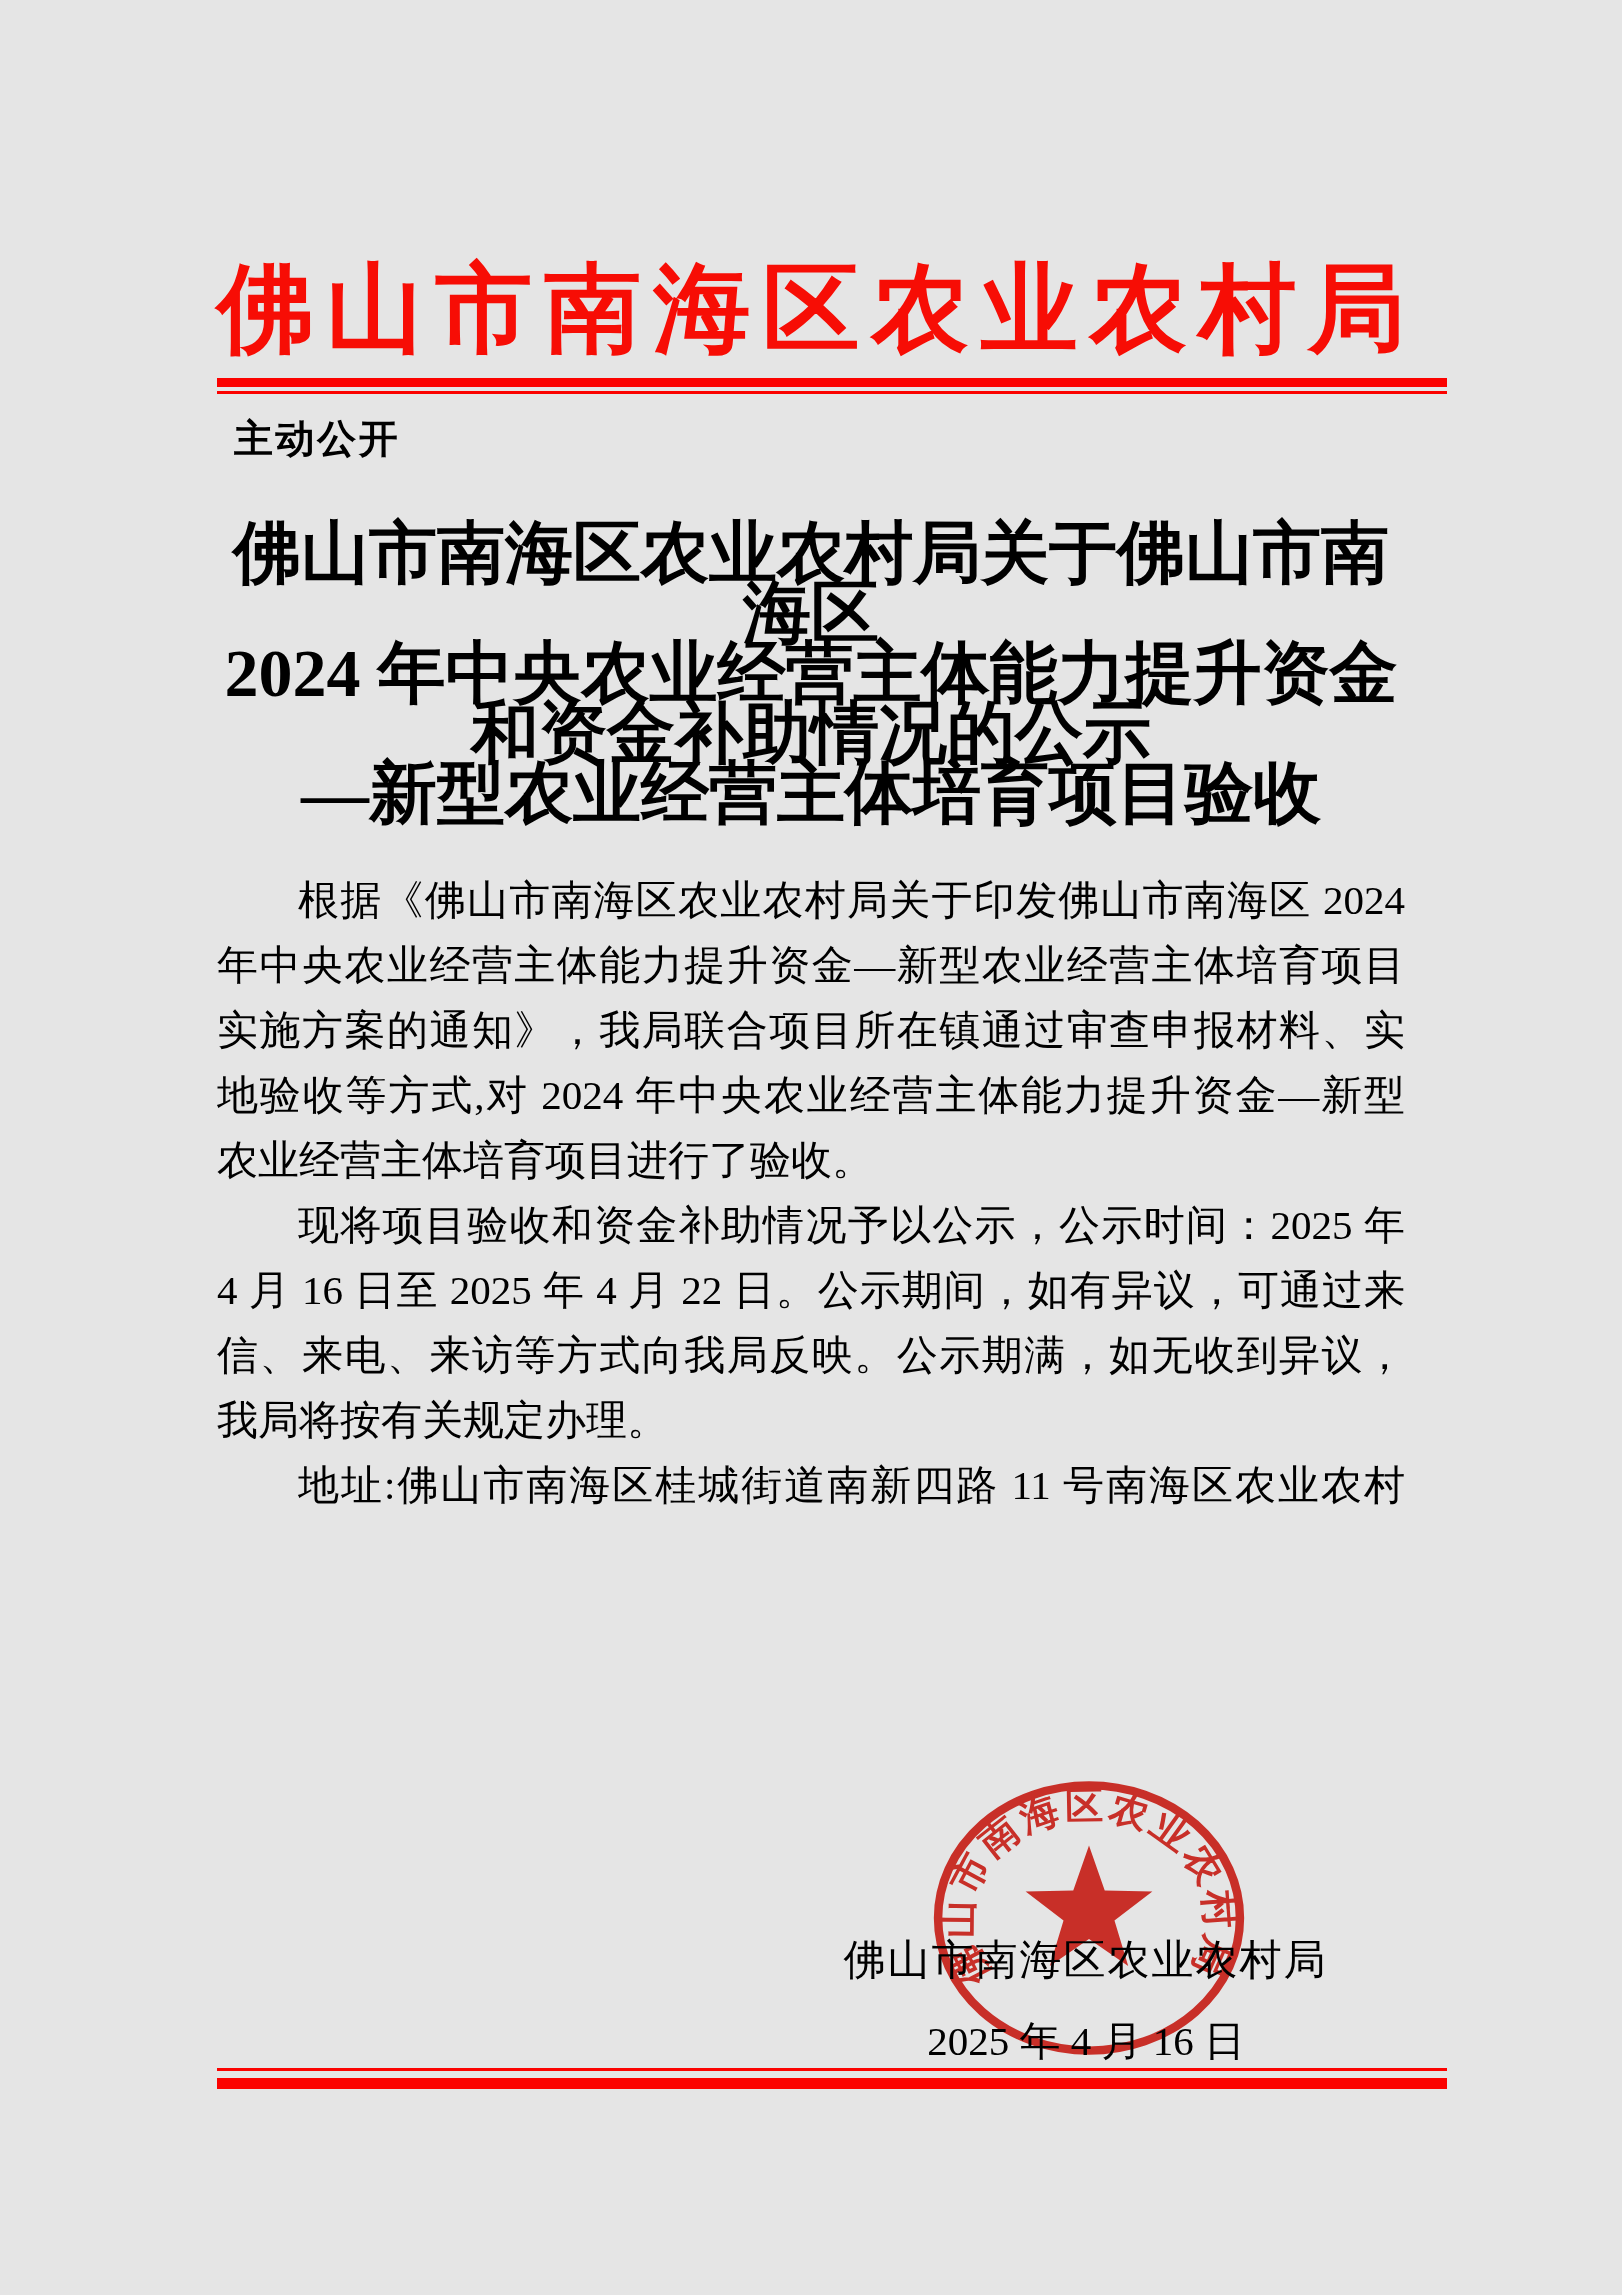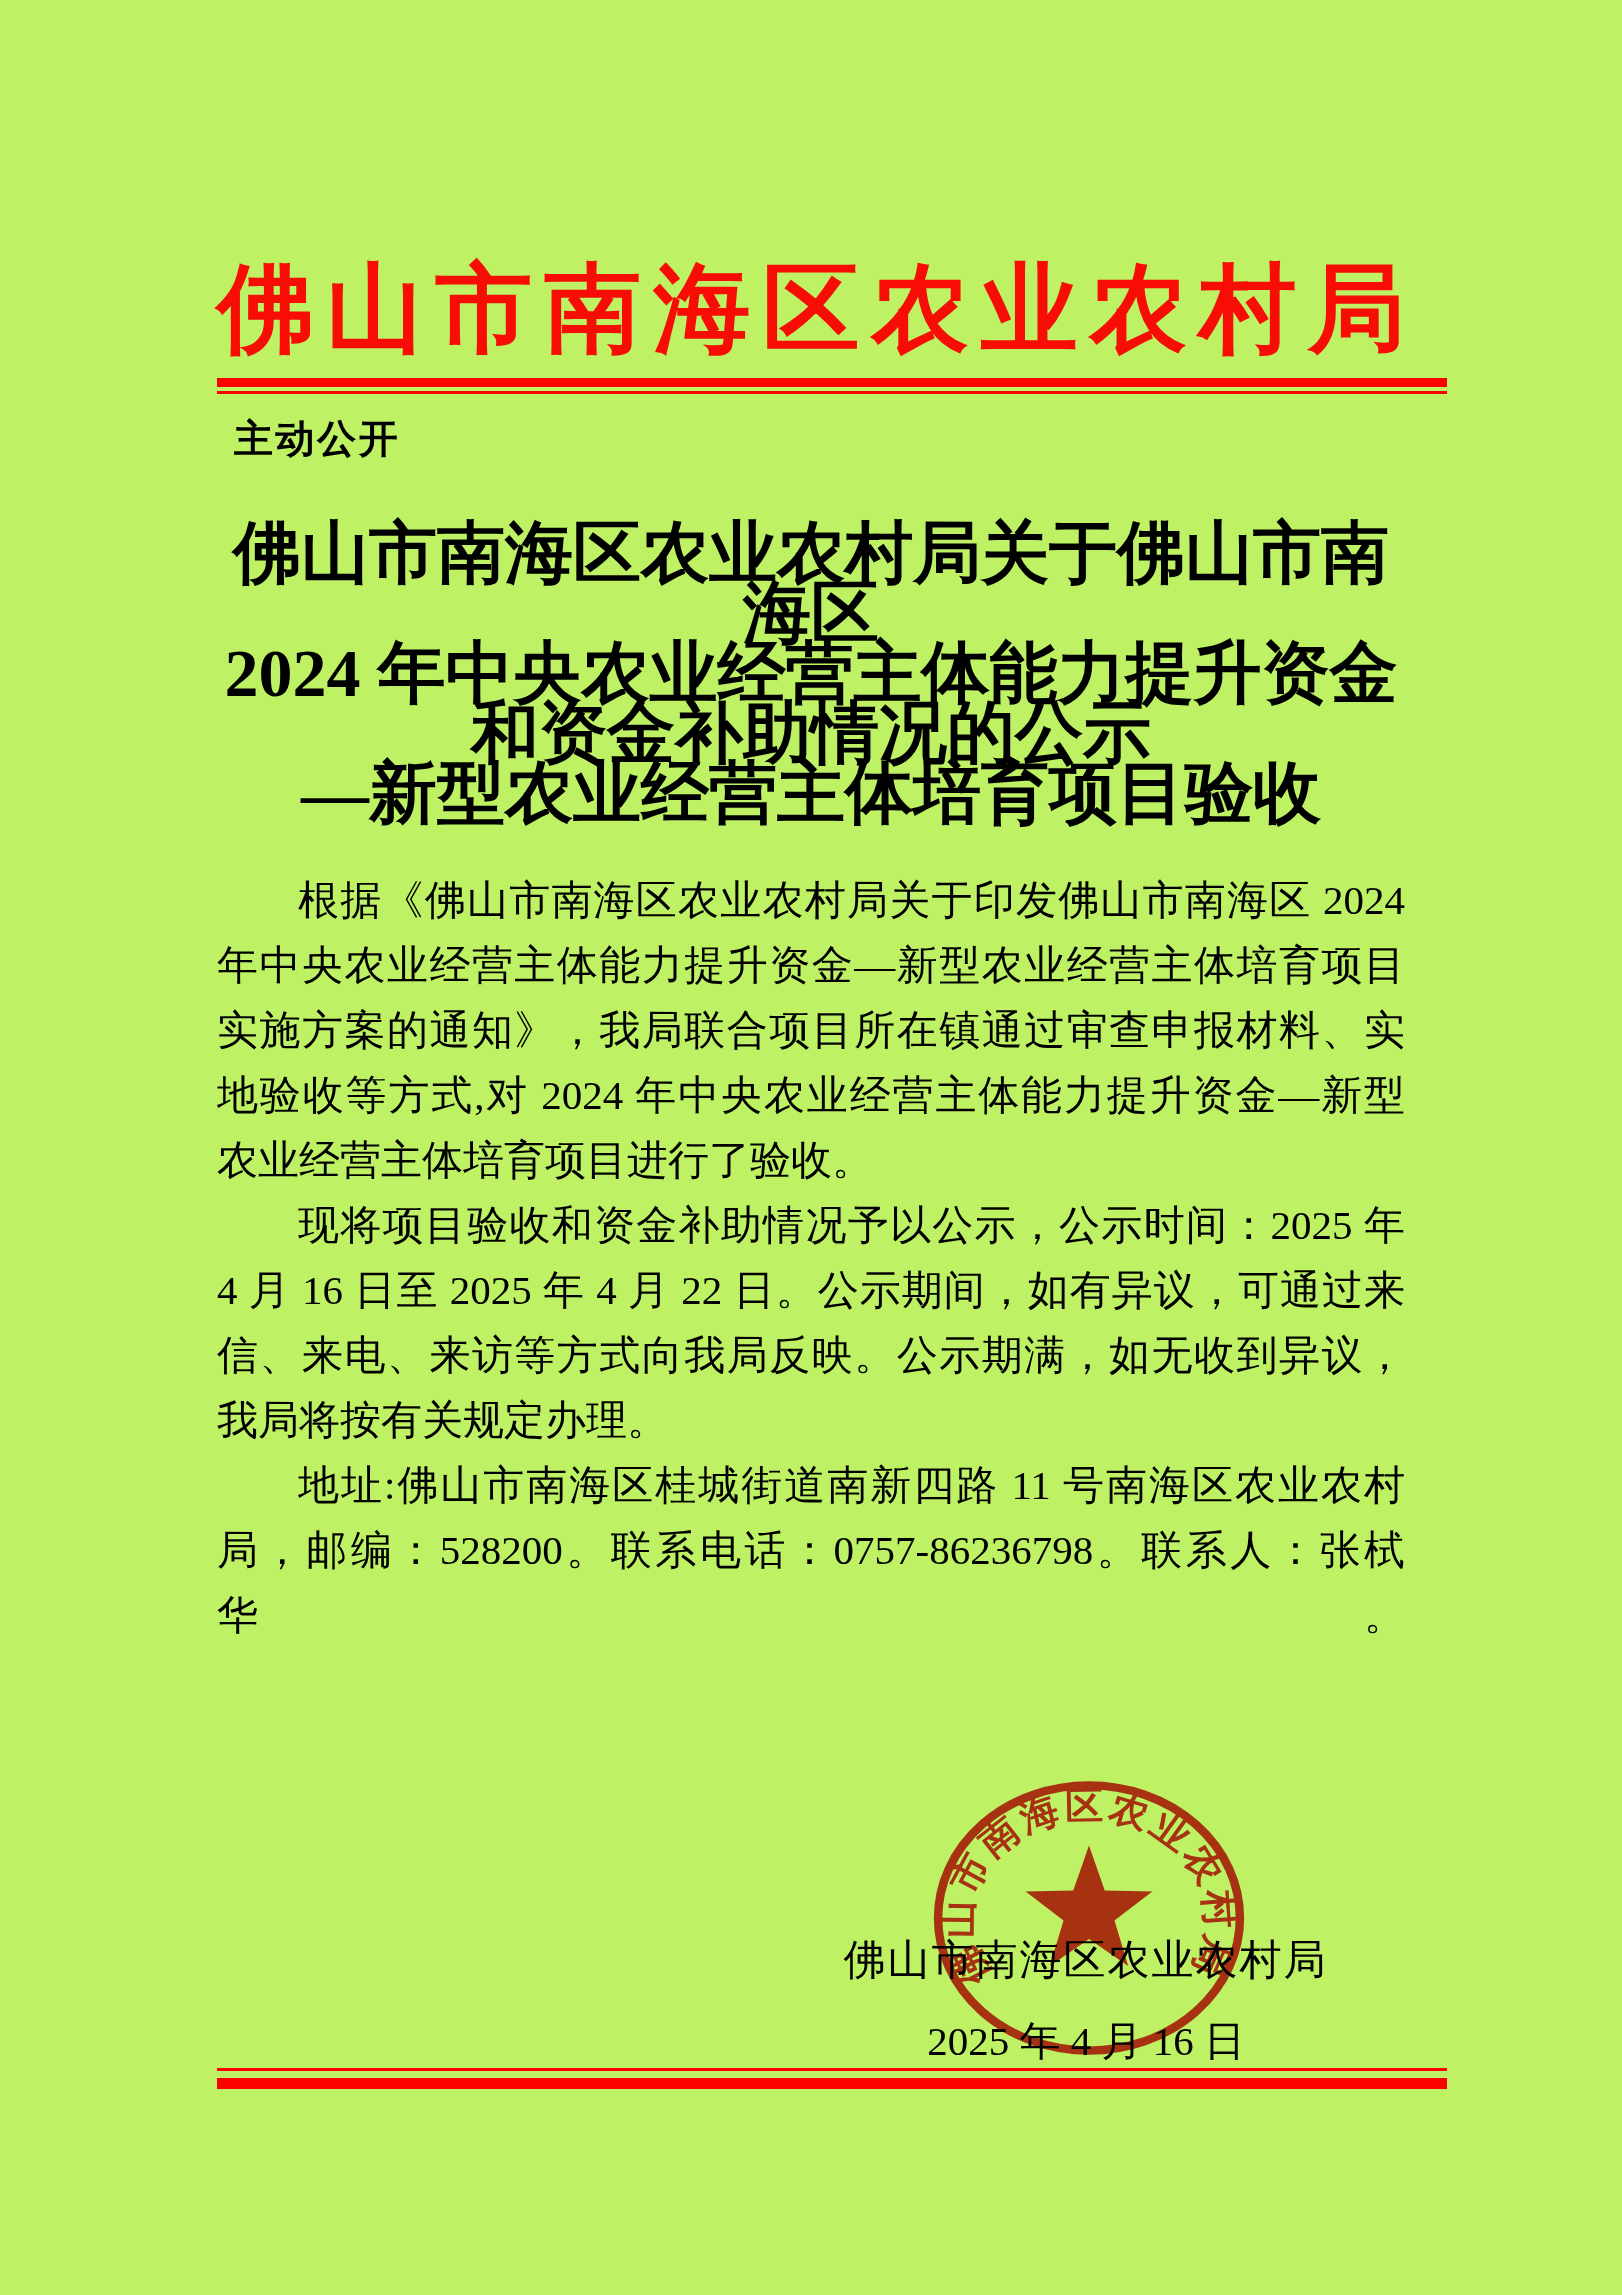--- a/index.html
+++ b/index.html
@@ -1,17 +1,17 @@
 <!DOCTYPE html>
 <html style="font-size:10.5px"><head>
 <meta charset="utf-8">
 <style>
   html,body{margin:0;padding:0;background:#888;}
   .page{
-    position:relative;width:1623px;height:2295px;background:#bef264;
+    position:relative;width:1623px;height:2295px;background:#e5e5e5;
     font-family:"Liberation Serif","DejaVu Serif",serif;color:#000;overflow:hidden;
   }
   
   .hdr{
     position:absolute;left:217px;top:254px;width:1188px;
     font-size:97px;font-weight:bold;color:#f70d05;
     line-height:1.15;white-space:nowrap;
     text-align:justify;text-align-last:justify;
   }
   .rule{position:absolute;background:#fb0200;}
@@ -75,21 +75,20 @@
     <div class="ln fill ind">根据《佛山市南海区农业农村局关于印发佛山市南海区 2024</div>
     <div class="ln fill">年中央农业经营主体能力提升资金—新型农业经营主体培育项目</div>
     <div class="ln fill">实施方案的通知》，我局联合项目所在镇通过审查申报材料、实</div>
     <div class="ln fill">地验收等方式,对 2024 年中央农业经营主体能力提升资金—新型</div>
     <div class="ln">农业经营主体培育项目进行了验收。</div>
     <div class="ln fill ind">现将项目验收和资金补助情况予以公示，公示时间：2025 年</div>
     <div class="ln fill">4 月 16 日至 2025 年 4 月 22 日。公示期间，如有异议，可通过来</div>
     <div class="ln fill">信、来电、来访等方式向我局反映。公示期满，如无收到异议，</div>
     <div class="ln">我局将按有关规定办理。</div>
     <div class="ln fill ind">地址:佛山市南海区桂城街道南新四路 11 号南海区农业农村</div>
-    <div class="ln fill">局，邮编：528200。联系电话：0757-86236798。联系人：张栻华。</div>
   </div>
 
 
   <div class="sig-org">佛山市南海区农业农村局</div>
   <div class="sig-date">2025 年 4 月 16 日</div>
 
   <svg class="seal" viewBox="0 0 504 450">
     <ellipse cx="252" cy="225" rx="231" ry="203" fill="none" stroke="#dd241c" stroke-width="13"></ellipse>
     <polygon fill="#dd241c" points="252,114 227.9,182.8 155,184.5 213,228.7 192,298.5 252,257 312,298.5 291,228.7 349,184.5 276.1,182.8"></polygon>
     <defs>

